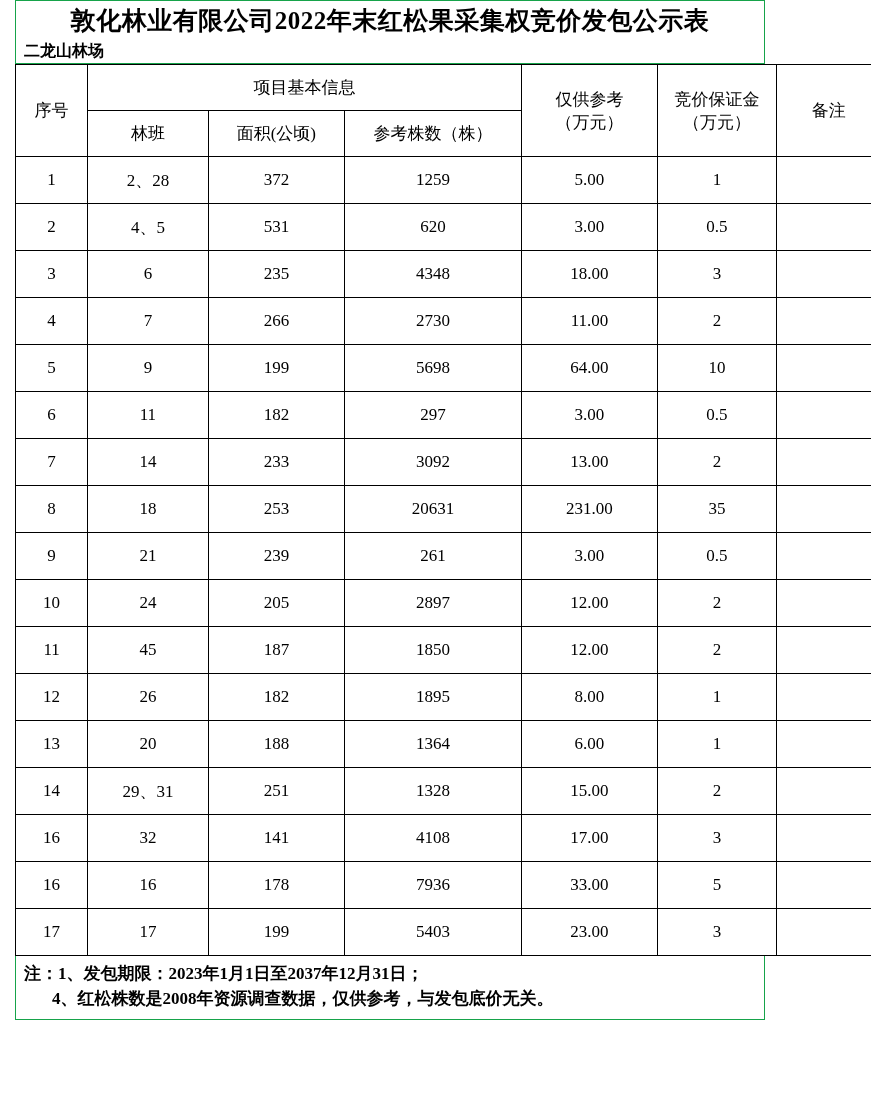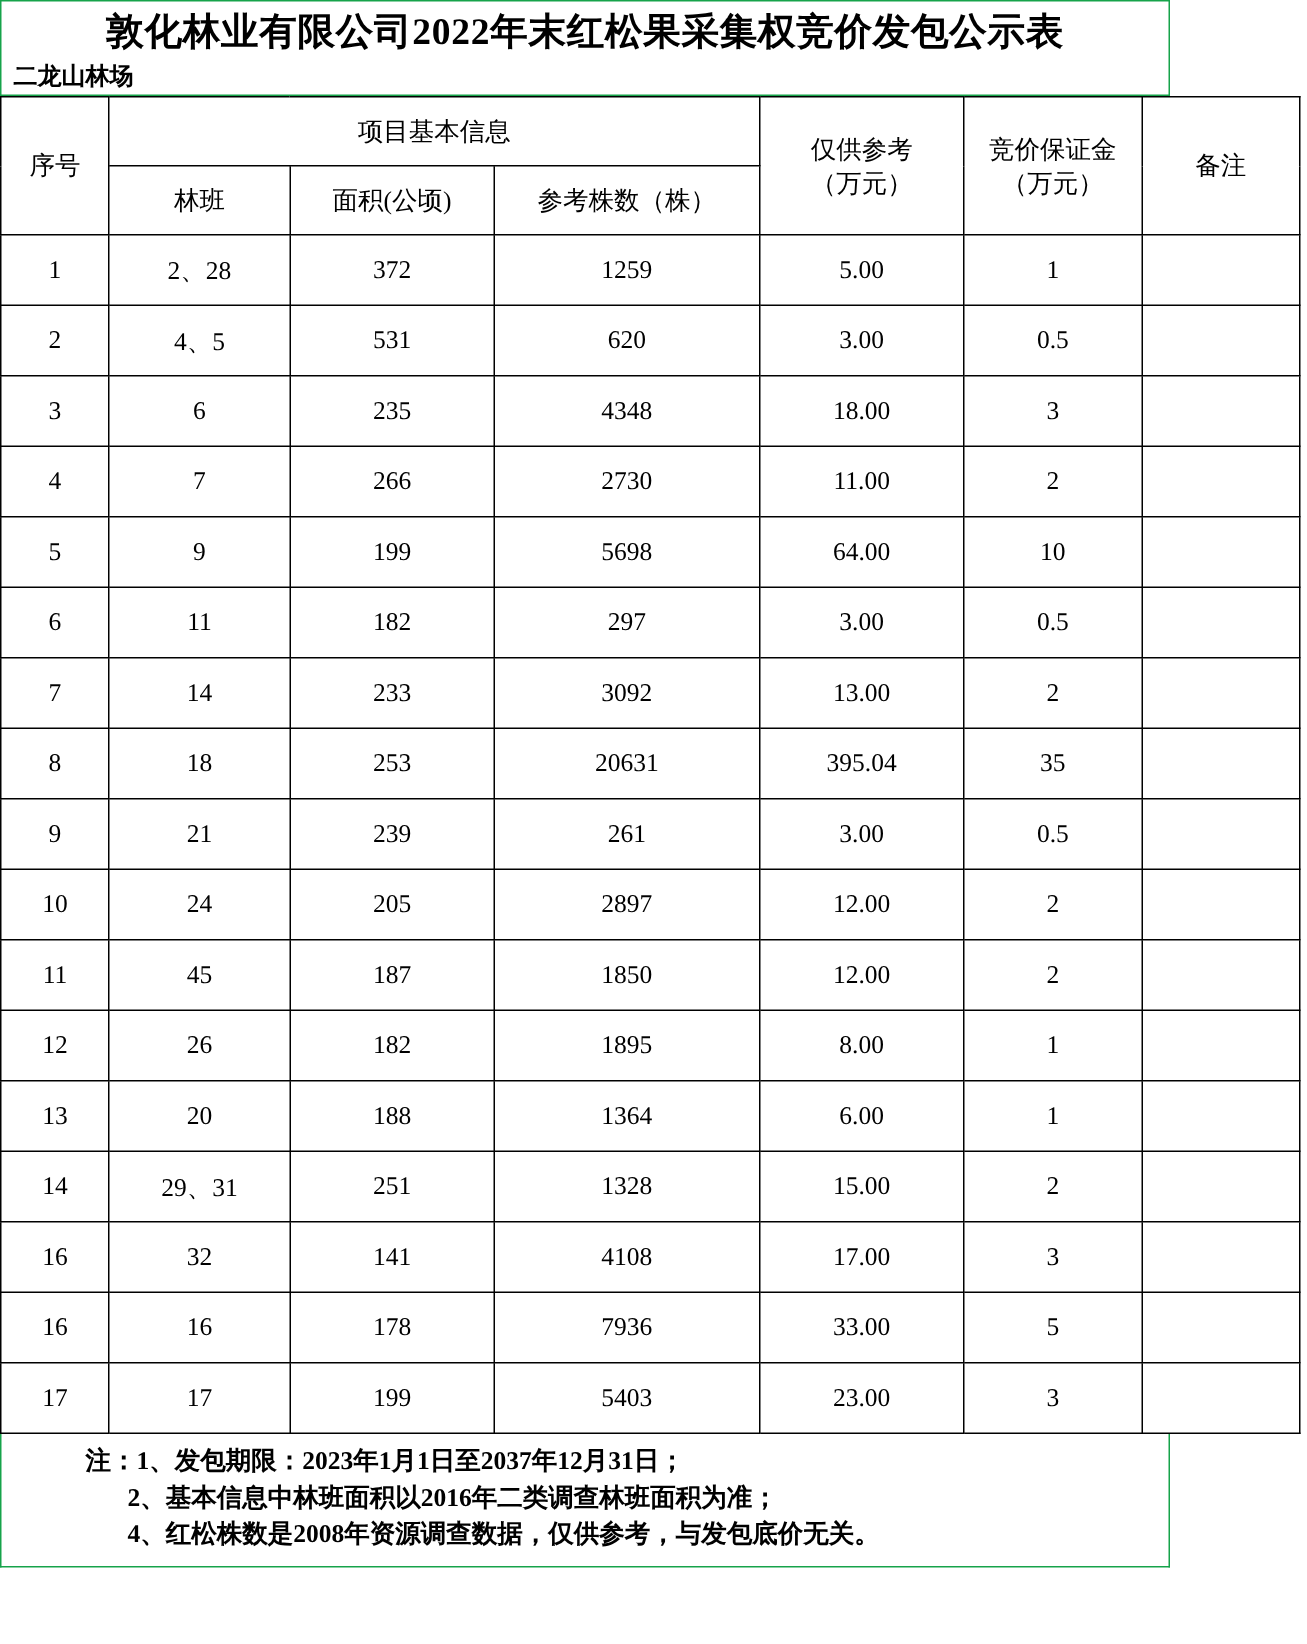--- a/index.html
+++ b/index.html
@@ -12,21 +12,21 @@
     height: 1096px;
     font-family: "Liberation Serif", "DejaVu Serif", serif;
     color: #000000;
     overflow: hidden;
   }
   .page {
     width: 780px;
     height: 1096px;
     position: relative;
     box-sizing: border-box;
-    padding: 0 0;
+    padding: 0 15px;
   }
   .title-bar {
     border: 1px solid #16a34a;
     border-bottom: none;
     height: 40px;
     display: flex;
     align-items: center;
     justify-content: center;
     box-sizing: border-box;
   }
@@ -76,21 +76,20 @@
     border: 1px solid #16a34a;
     border-top: none;
     box-sizing: border-box;
     padding: 6px 8px 8px 8px;
     font-size: 17px;
     font-weight: bold;
     line-height: 1.45;
   }
   .note-line {
     white-space: nowrap;
-    margin-left: 48px;
   }
   .note-line.indent {
     padding-left: 28px;
   }
   .col-seq { width: 72px; }
   .col-ban { width: 120px; }
   .col-area { width: 136px; }
   .col-trees { width: 176px; }
   .col-price { width: 136px; }
   .col-deposit { width: 118px; }
@@ -201,21 +200,21 @@
           <td>3092</td>
           <td>13.00</td>
           <td>2</td>
           <td></td>
         </tr>
         <tr class="data-row">
           <td>8</td>
           <td>18</td>
           <td>253</td>
           <td>20631</td>
-          <td>395.04</td>
+          <td>231.00</td>
           <td>35</td>
           <td></td>
         </tr>
         <tr class="data-row">
           <td>9</td>
           <td>21</td>
           <td>239</td>
           <td>261</td>
           <td>3.00</td>
           <td>0.5</td>
@@ -291,17 +290,16 @@
           <td>5403</td>
           <td>23.00</td>
           <td>3</td>
           <td></td>
         </tr>
       </tbody>
   </table>
 
   <div class="notes">
     <div class="note-line">注：1、发包期限：2023年1月1日至2037年12月31日；</div>
-    <div class="note-line indent">2、基本信息中林班面积以2016年二类调查林班面积为准；</div>
     <div class="note-line indent">4、红松株数是2008年资源调查数据，仅供参考，与发包底价无关。</div>
   </div>
 
 </div>
 
 </body></html>

